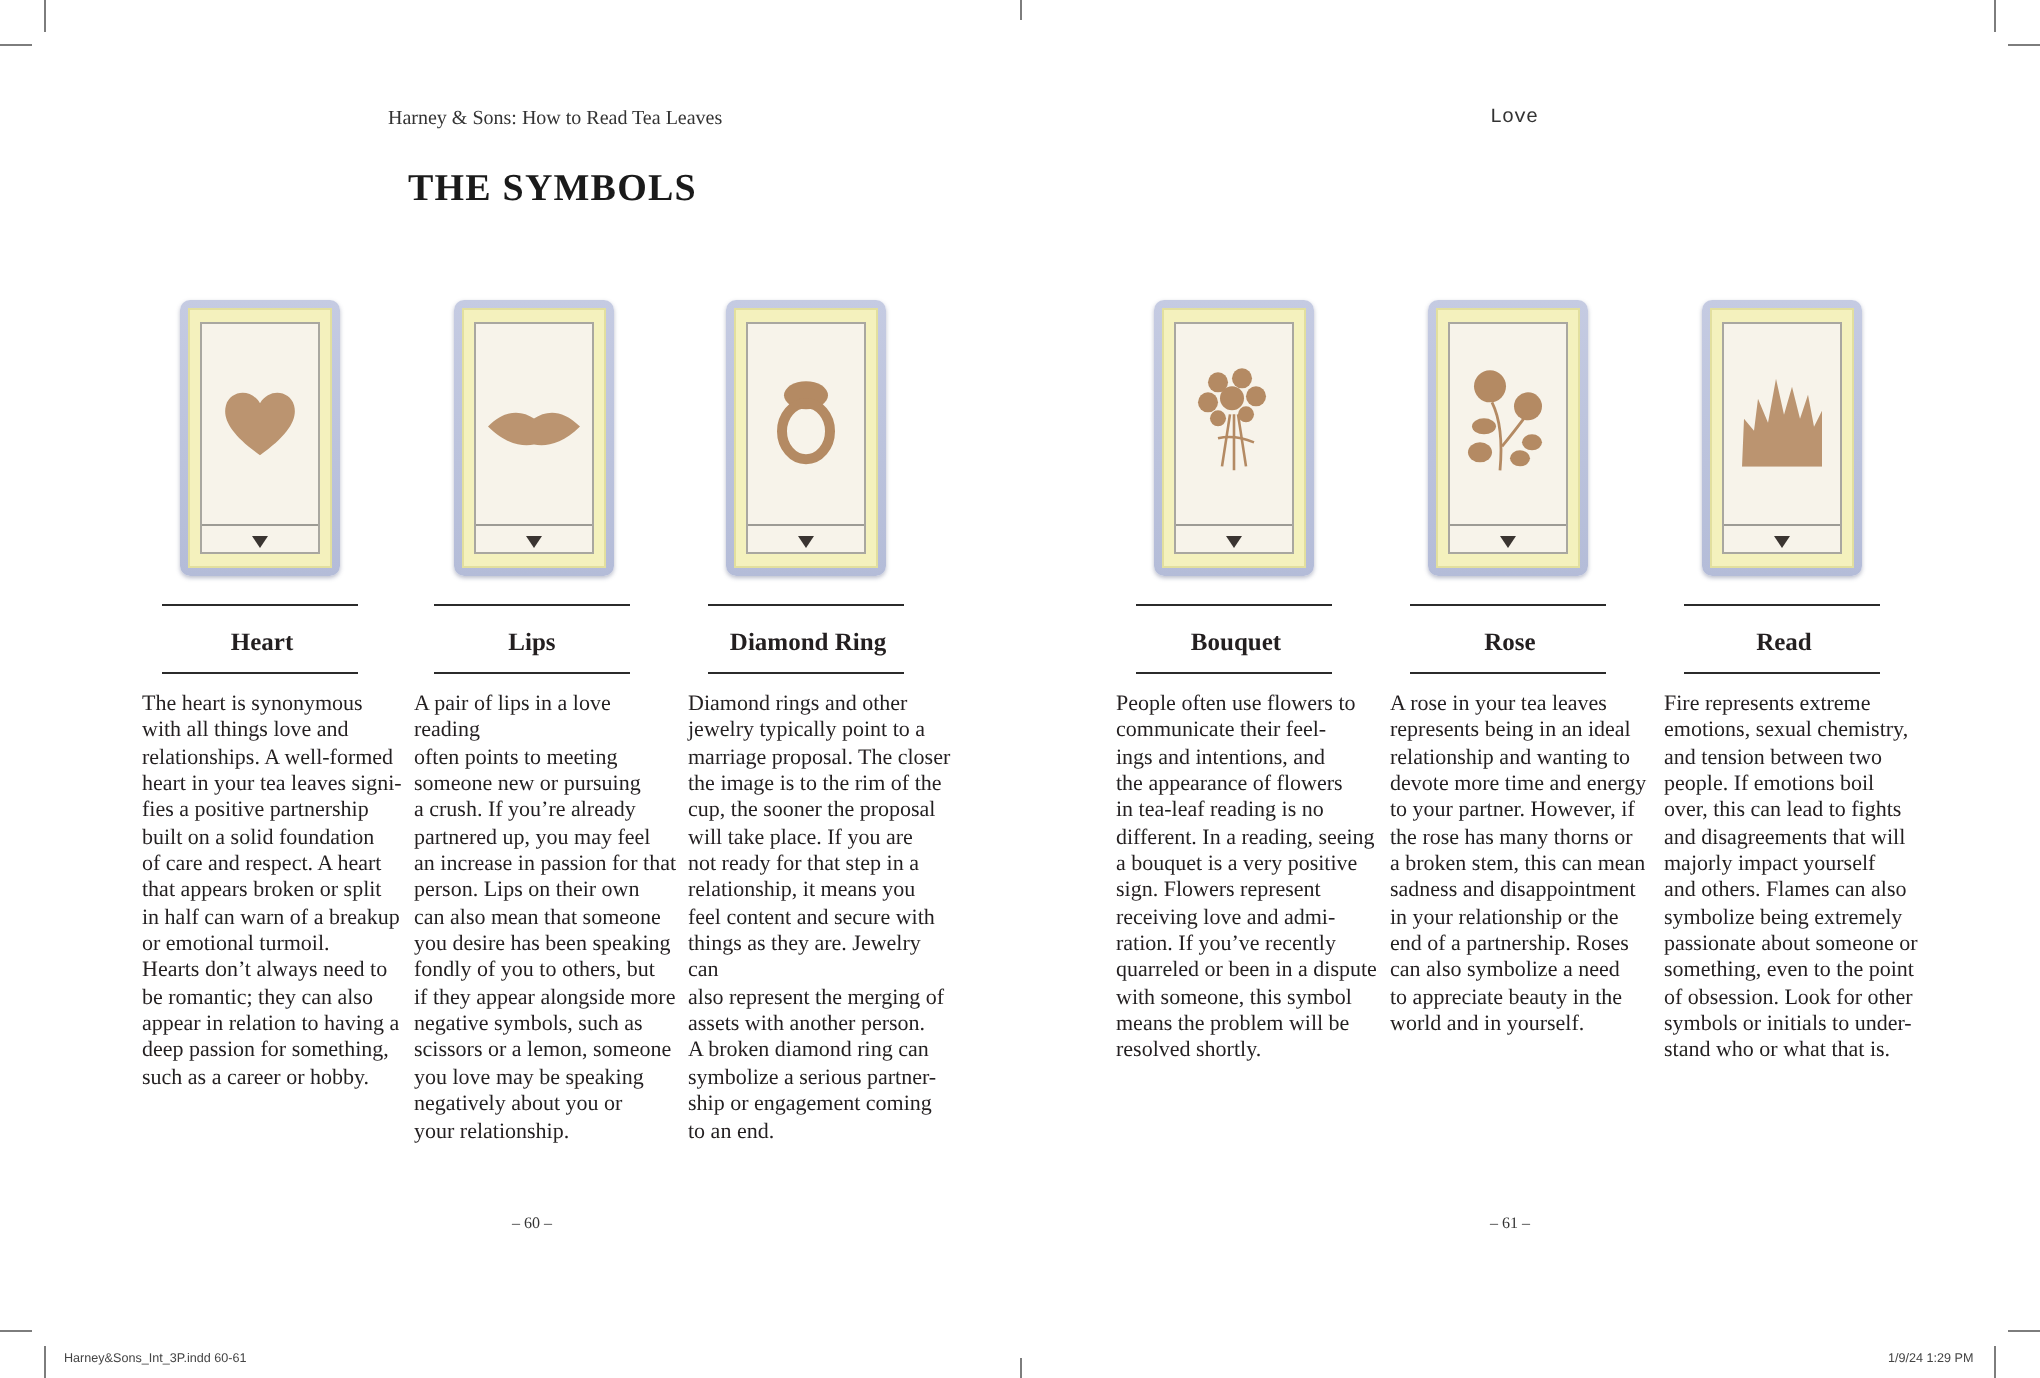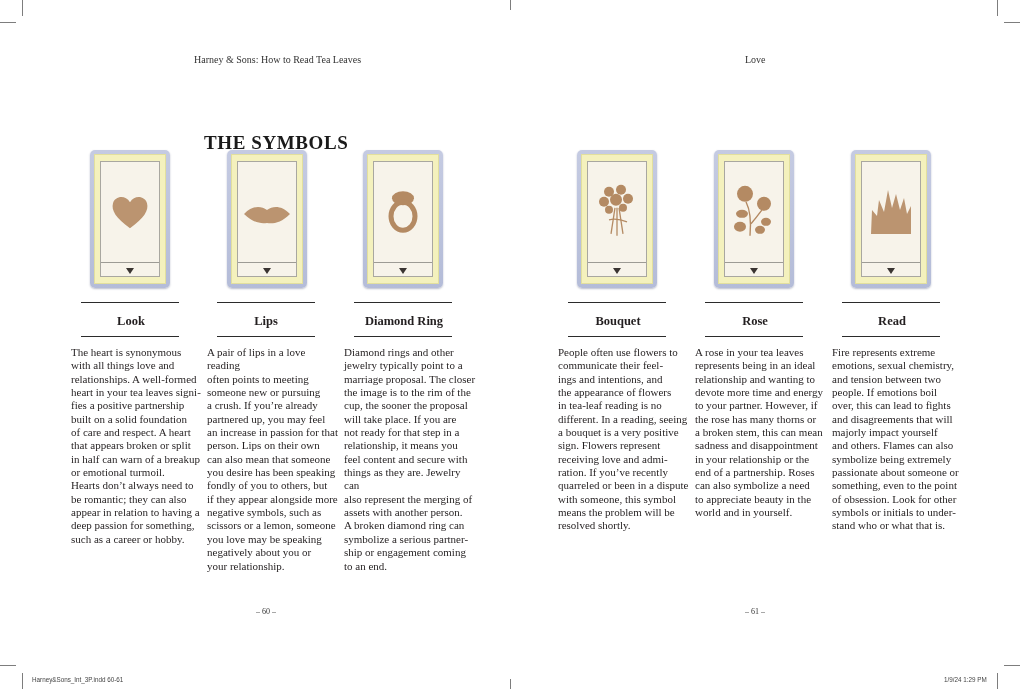--- a/index.html
+++ b/index.html
@@ -1,19 +1,19 @@
 <!DOCTYPE html>
 <html><head>
 <meta charset="utf-8">
 <style>
   html, body { margin:0; padding:0; background:#ffffff; }
   body { width:1020px; height:689px; position:relative; overflow:hidden; font-family:"Liberation Serif","DejaVu Serif",serif; color:#231f20; }
   .crop { position:absolute; background:#7d7d7d; }
   .running-head { position:absolute; top:54px; font-size:10px; color:#333; }
-  .section-title { position:absolute; left:204px; top:84px; font-size:19px; font-weight:bold; letter-spacing:0.6px; color:#1a1a1a;margin-top:48px; }
+  .section-title { position:absolute; left:204px; top:84px; font-size:19px; font-weight:bold; letter-spacing:0.6px; color:#1a1a1a; }
   .column { position:absolute; top:150px; width:132px; }
   .card { position:absolute; top:0; width:80px; height:138px; border-radius:5px;
           background:linear-gradient(180deg,#c5cbe2 0%,#b4bcd8 100%);
           box-shadow:0 1px 2px rgba(60,70,110,0.35); }
   .card-inner { position:absolute; left:4px; top:4px; right:4px; bottom:4px; background:#f4f1bd; border:1px solid #e2df9e; }
   .card-face { position:absolute; left:5px; top:6px; right:5px; bottom:6px; background:#f7f3ea; border:1px solid #a9a7a0; }
   .card-divider { position:absolute; left:0; right:0; bottom:13px; border-top:1px solid #9d9b95; }
   .cup-icon { position:absolute; left:50%; bottom:2px; transform:translateX(-50%); width:0; height:0;
               border-left:4px solid transparent; border-right:4px solid transparent; border-top:6px solid #3a3431; }
   .symbol-art { position:absolute; left:50%; top:50%; transform:translate(-50%,-62%); }
@@ -31,40 +31,40 @@
 <div class="crop" style="left:510px;top:0;width:1px;height:10px;"></div>
 <div class="crop" style="left:997px;top:0;width:1px;height:16px;"></div>
 <div class="crop" style="left:1004px;top:22px;width:16px;height:1px;"></div>
 <div class="crop" style="left:0;top:665px;width:16px;height:1px;"></div>
 <div class="crop" style="left:22px;top:673px;width:1px;height:16px;"></div>
 <div class="crop" style="left:510px;top:679px;width:1px;height:10px;"></div>
 <div class="crop" style="left:1004px;top:665px;width:16px;height:1px;"></div>
 <div class="crop" style="left:997px;top:673px;width:1px;height:16px;"></div>
 
 <div class="running-head" style="left:194px;">Harney &amp; Sons: How to Read Tea Leaves</div>
-<div class="running-head" style="left:745px;">Love</div>
+<div class="running-head" style="left:745px;font-family:Liberation Mono, monospace;">Love</div>
 
 <div class="section-title">THE SYMBOLS</div>
 
 <div class="column" style="left:71px;">
   <div class="card" style="left:19px;">
     <div class="card-inner">
         <div class="card-face">
       <span class="symbol-art">
         <svg width="40" height="36" viewBox="0 0 40 36">
               <path d="M20 34 C 6 24 1 16 3 9 C 5 2 15 0 20 8 C 25 0 35 2 37 9 C 39 16 34 24 20 34 Z" fill="#b48a63" opacity="0.9"></path>
             </svg>
       </span>
       <div class="card-divider"></div>
       <span class="cup-icon"></span>
     </div>
       </div>
   </div>
   <div class="rule" style="left:10px;top:152px;"></div>
-  <div class="symbol-name" style="left:-6px;width:132px;">Look</div>
+  <div class="symbol-name" style="left:-6px;width:132px;">Heart</div>
   <div class="rule" style="left:10px;top:186px;"></div>
   <div class="body-text">The heart is synonymous
 with all things love and
 relationships. A well-formed
 heart in your tea leaves signi-
 fies a positive partnership
 built on a solid foundation
 of care and respect. A heart
 that appears broken or split
 in half can warn of a breakup

